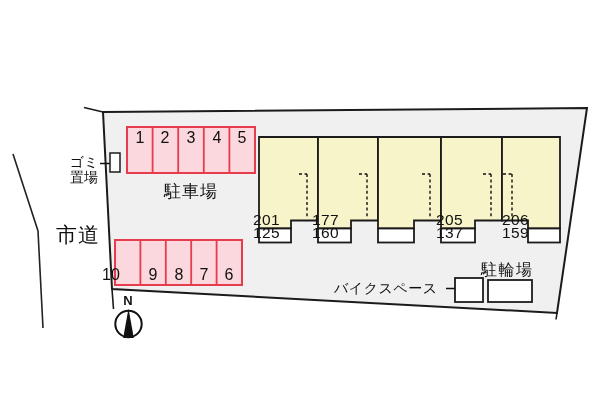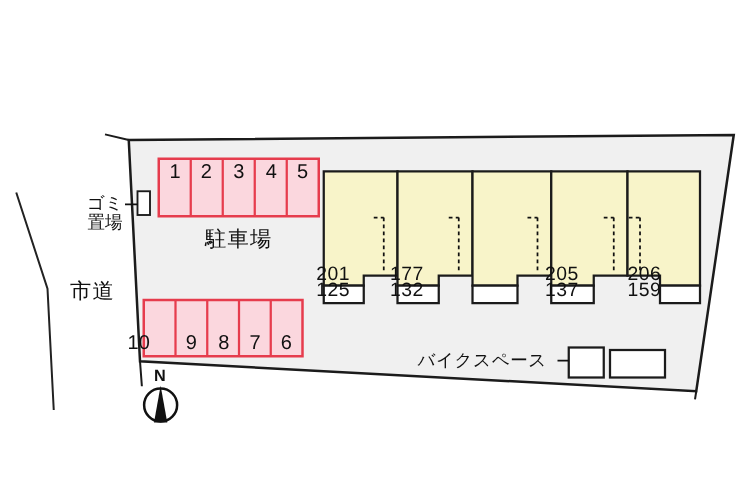--- a/index.html
+++ b/index.html
@@ -13,21 +13,21 @@
   .ulabel span{display:block;}
   .u1{left:285px}.u2{left:344px}.u3{left:406px}.u4{left:468px}.u5{left:534px}
   
   .snum{position:absolute;width:26px;margin-left:-13px;text-align:center;font-size:16px;line-height:16px;}
   .t1{left:140px;top:130px}.t2{left:165px;top:130px}.t3{left:191px;top:130px}
   .t4{left:217px;top:130px}.t5{left:242px;top:130px}
   .b1{left:111px;top:267px}.b2{left:153px;top:267px}.b3{left:179px;top:267px}
   .b4{left:204px;top:267px}.b5{left:229px;top:267px}
   
   .gomi{left:62px;top:155px;width:44px;text-align:center;font-size:14px;line-height:15px;}
-  .shido{left:56px;top:221px;font-size:17px;letter-spacing:1px;}
+  .shido{left:56px;top:221px;font-size:21px;letter-spacing:1px;}
   .chusha{left:152px;top:180px;font-size:17px;letter-spacing:1px;margin-left:12px;}
   .bike{left:334px;top:280px;font-size:14px;letter-spacing:.5px;}
   .churin{left:481px;top:260px;font-size:16px;letter-spacing:1.5px;}
   .north{left:128px;top:294px;width:30px;margin-left:-15px;text-align:center;
          font-size:13px;font-weight:bold;line-height:13px;}
 </style>
 </head>
 <body>
 
 <div class="canvas">
@@ -85,21 +85,21 @@
       <polygon points="128.5,308.5 123.2,338 133.8,338" fill="#111"></polygon>
     </g>
   </svg>
 
   <div class="ulabel u1">
       <span>201</span>
       <span>125</span>
     </div>
   <div class="ulabel u2">
       <span>177</span>
-      <span>132</span>
+      <span>160</span>
     </div>
   <div class="ulabel u4">
       <span>205</span>
       <span>137</span>
     </div>
   <div class="ulabel u5">
       <span>206</span>
       <span>159</span>
     </div>
 
@@ -113,14 +113,15 @@
   <div class="snum b2">9</div>
   <div class="snum b3">8</div>
   <div class="snum b4">7</div>
   <div class="snum b5">6</div>
 
   <div class="lbl gomi">ゴミ
 置場</div>
   <div class="lbl shido">市道</div>
   <div class="lbl chusha">駐車場</div>
   <div class="lbl bike">バイクスペース</div>
+  <div class="lbl churin">駐輪場</div>
   <div class="lbl north">N</div>
 </div>
 
 </body></html>

